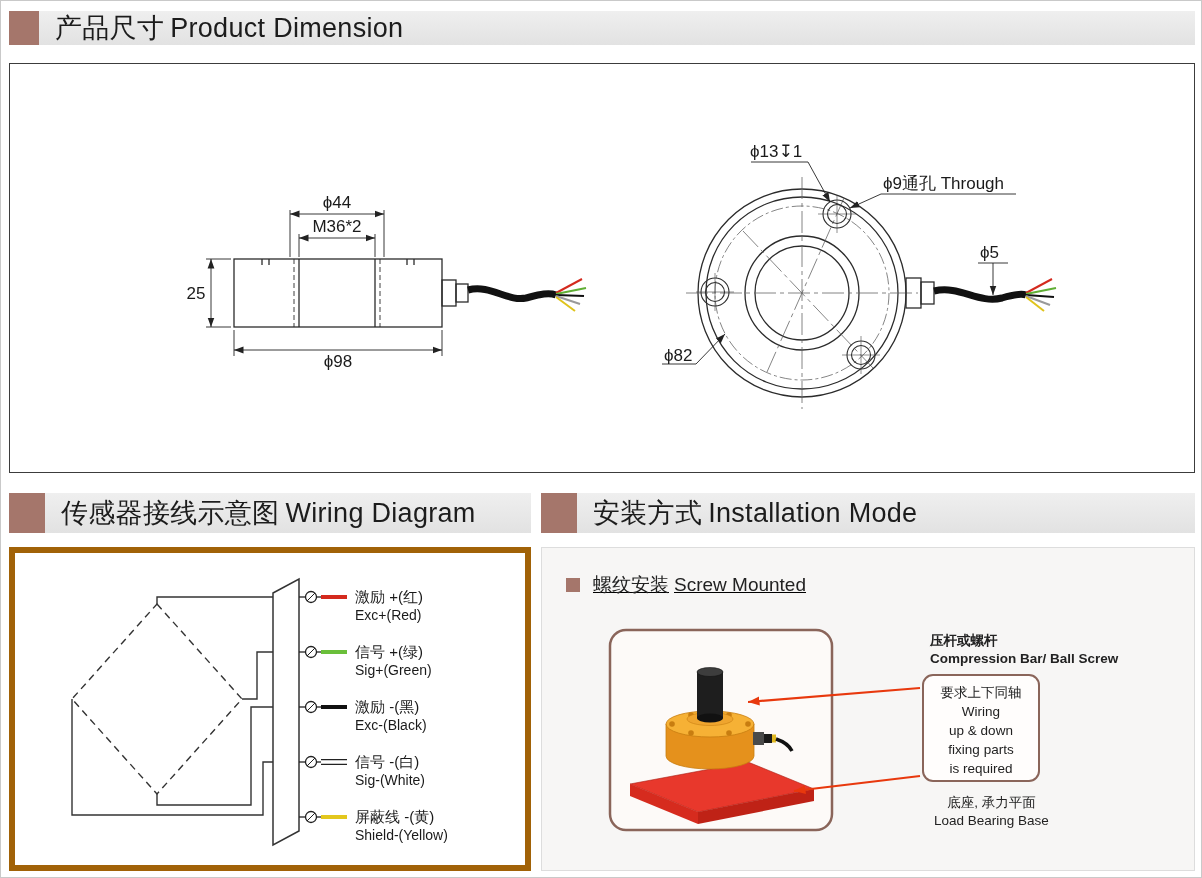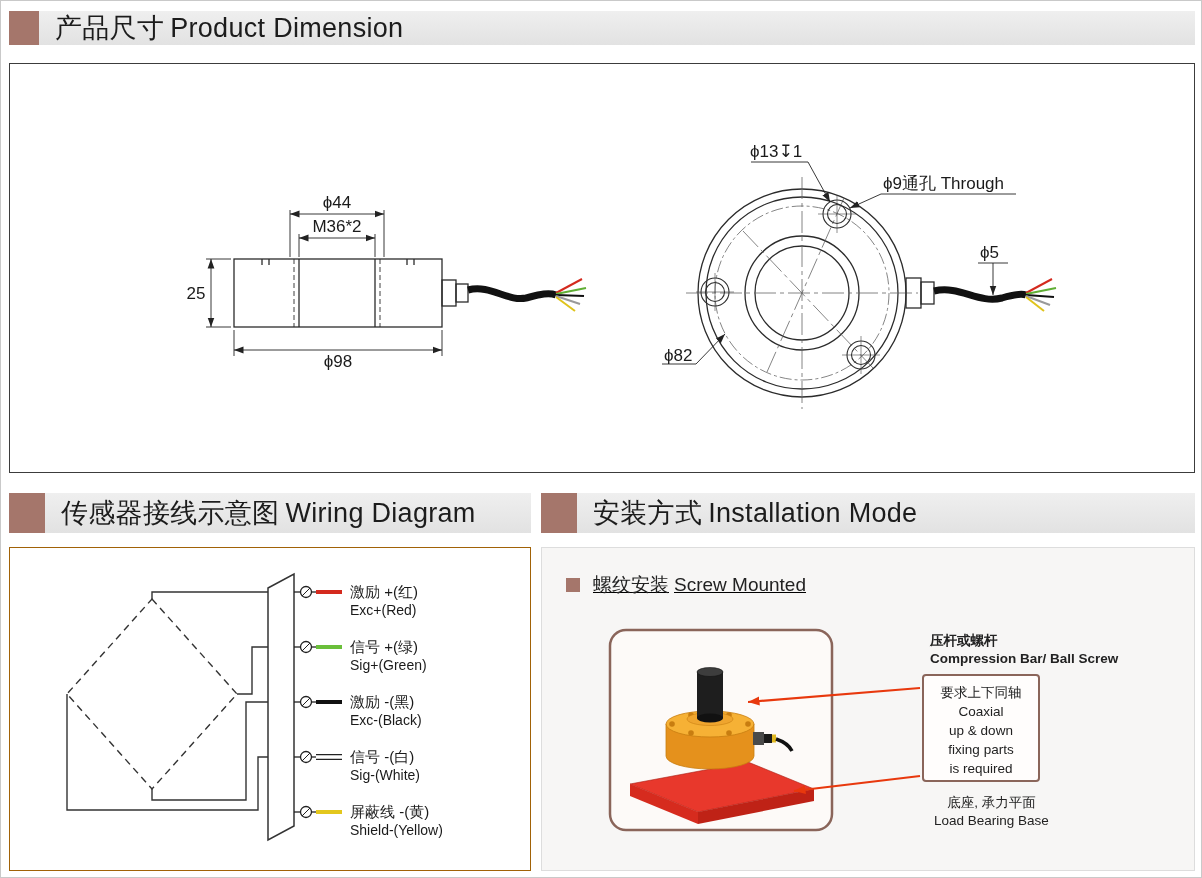--- a/index.html
+++ b/index.html
@@ -7,30 +7,30 @@
   body { width:1202px; height:878px; font-family:"Liberation Sans","DejaVu Sans",sans-serif; }
   .page { position:relative; width:1202px; height:878px; background:#fff; border:1px solid #c9c9c9; overflow:hidden; }
 
   .hdr { position:absolute; background:linear-gradient(#efefef,#e2e2e2); display:flex; align-items:center; }
   .sq  { background:#a5766b; height:100%; flex:0 0 auto; }
   .hdr-title { font-size:27px; color:#1c1c1c; margin-left:16px; letter-spacing:.3px; white-space:nowrap; }
   .hdr-title span { margin-right:6px; }
 
   .drawing-box { position:absolute; left:8px; top:62px; width:1186px; height:410px; border:1px solid #3c3c3c; background:#fff; }
   .panel { position:absolute; background:#fff; }
-  .wiring-panel  { left:8px;  top:546px; width:522px; height:324px; border:1px solid #a16207; }
+  .wiring-panel  { left:8px;  top:546px; width:522px; height:324px; border:6px solid #a16207; }
   .install-panel { left:540px; top:546px; width:654px; height:324px; border:1px solid #ddd; background:#f7f6f5; }
 
   .sub-row { position:absolute; left:24px; top:24px; display:flex; align-items:center;text-decoration:underline; }
   .sub-sq  { width:14px; height:14px; background:#a5766b; margin-right:13px; }
   .sub-title { font-size:19px; color:#222; white-space:nowrap; }
   .sub-title span { margin-right:5px; }
 
   .coax-box { position:absolute; left:380px; top:126px; width:118px; height:108px; border:2px solid #8a655a;
-              border-radius:4px; background:#fffdfc; text-align:center; font-size:13.5px; color:#222;
+              border-radius:11px; background:#fffdfc; text-align:center; font-size:13.5px; color:#222;
               padding-top:7px; line-height:19px; }
   .lbl { position:absolute; font-size:13.5px; color:#222; line-height:18px; white-space:nowrap; }
   .lbl-top { left:388px; top:84px;font-weight:bold; }
   .lbl-bottom { left:392px; top:246px;text-align:center; }
 
   svg text { font-family:"Liberation Sans","DejaVu Sans",sans-serif; fill:#1a1a1a; }
 </style>
 </head>
 <body>
 
@@ -273,21 +273,21 @@
       </div>
     </div>
 
     <div class="lbl lbl-top">
       <div>压杆或螺杆</div>
       <div>Compression Bar/ Ball Screw</div>
     </div>
 
     <div class="coax-box">
       <div>要求上下同轴</div>
-      <div>Coaxial</div>
+      <div>Wiring</div>
       <div>up &amp; down</div>
       <div>fixing parts</div>
       <div>is required</div>
     </div>
 
     <div class="lbl lbl-bottom">
       <div>底座, 承力平面</div>
       <div>Load Bearing Base</div>
     </div>
   </div>

